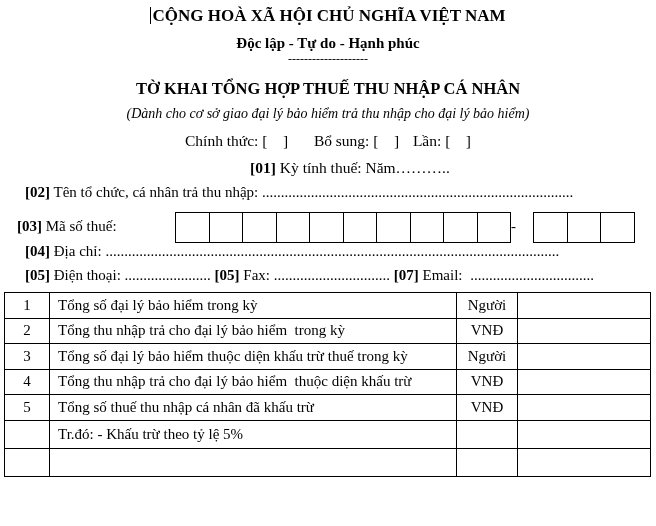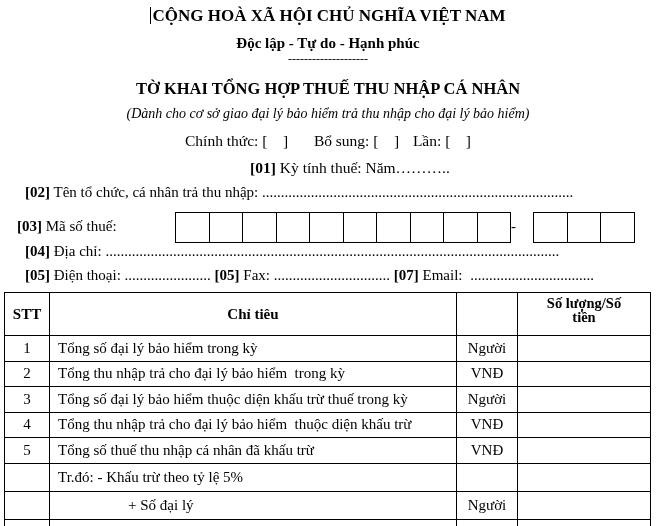--- a/index.html
+++ b/index.html
@@ -115,29 +115,20 @@
 </div>
 
 <table class="main">
   <colgroup>
     <col style="width:45px">
     <col style="width:407px">
     <col style="width:61px">
     <col style="width:133px">
   </colgroup>
   <tbody>
-      <tr>
-    <th class="c">STT</th>
-    <th class="c">Chỉ tiêu</th>
-    <th class="c"></th>
-    <th class="c hdr-qty" style="vertical-align:top; padding-top:3px;">
-      <div>Số lượng/Số</div>
-      <div>tiền</div>
-    </th>
-  </tr>
   <tr>
     <td class="c">1</td>
     <td>Tổng số đại lý bảo hiểm trong kỳ</td>
     <td class="c">Người</td>
     <td></td>
   </tr>
   <tr>
     <td class="c">2</td>
     <td style="white-space:pre">Tổng thu nhập trả cho đại lý bảo hiểm  trong kỳ</td>
     <td class="c">VNĐ</td>
@@ -162,24 +153,18 @@
     <td></td>
   </tr>
   <tr class="tall">
     <td class="c"></td>
     <td>Tr.đó: - Khấu trừ theo tỷ lệ 5%</td>
     <td class="c"></td>
     <td></td>
   </tr>
   <tr class="tall">
     <td class="c"></td>
-    <td class="indent">+ Số đại lý</td>
-    <td class="c">Người</td>
-    <td></td>
-  </tr>
-  <tr class="tall">
-    <td class="c"></td>
     <td></td>
     <td class="c"></td>
     <td></td>
   </tr>
 </tbody>
   </table>
 
 </body></html>

